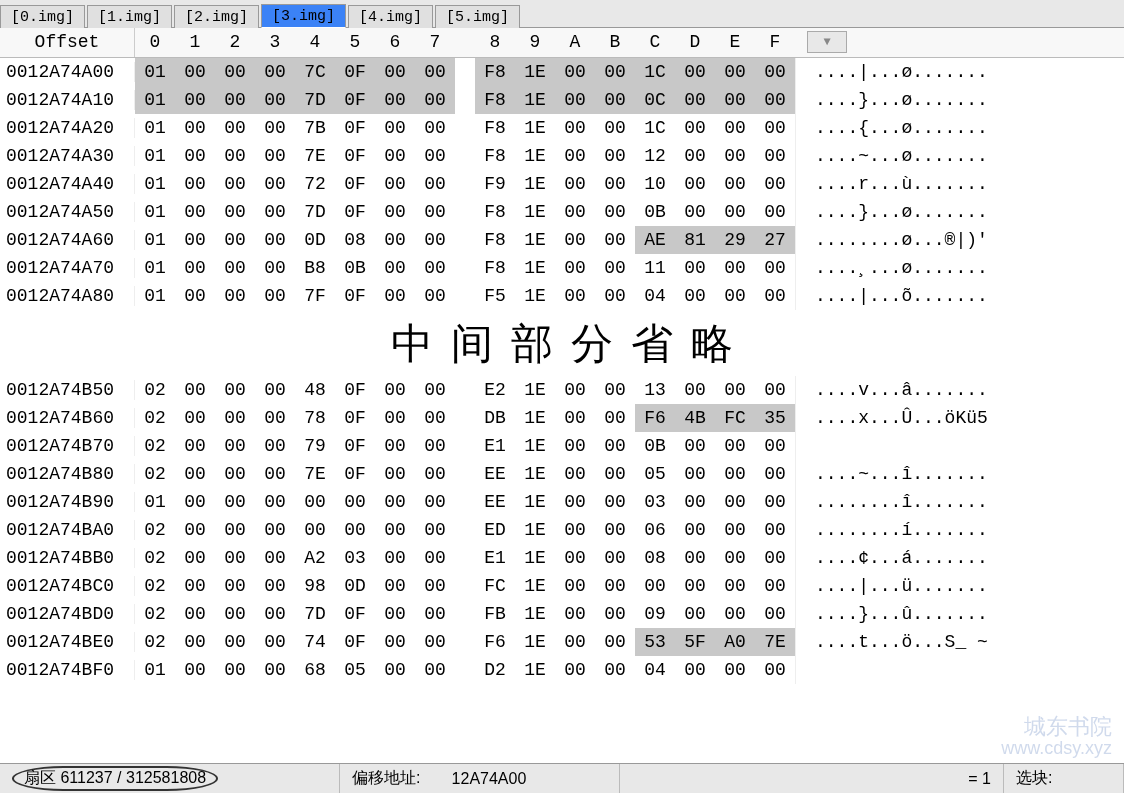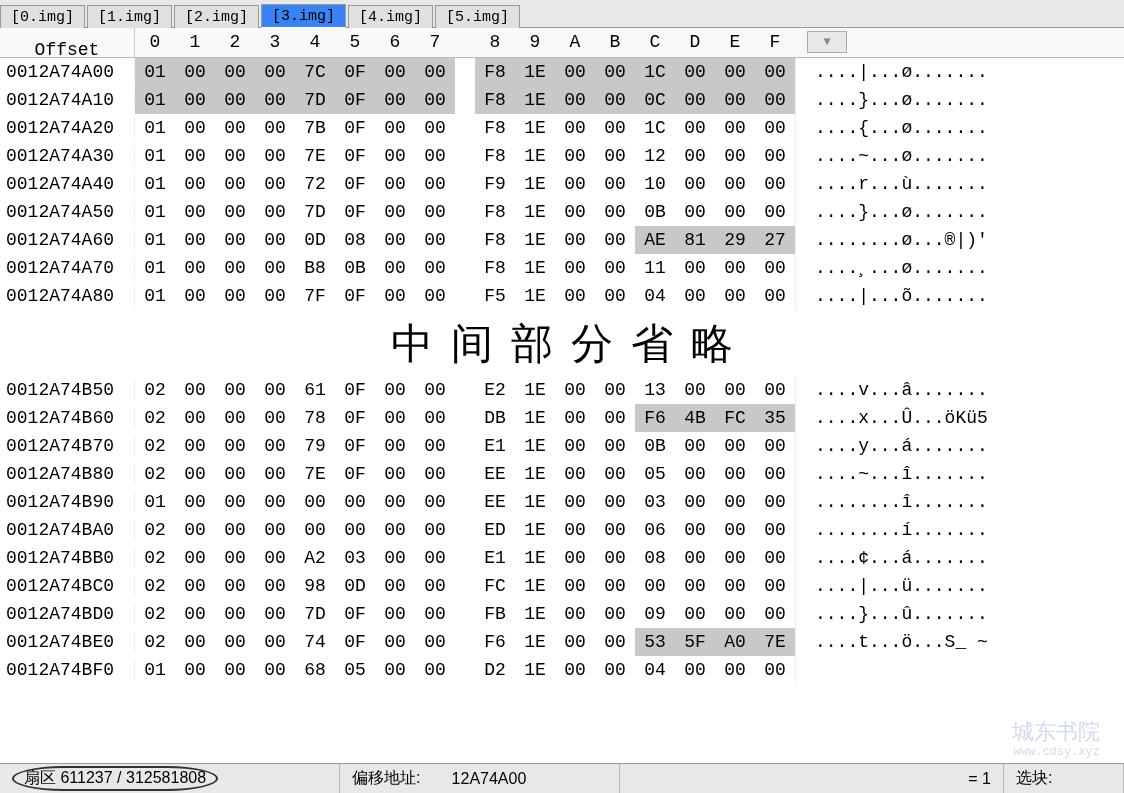--- a/index.html
+++ b/index.html
@@ -37,21 +37,21 @@
 }
 .header-row {
   display: flex;
   height: 30px;
   border-bottom: 1px solid #bbb;
   background: #f8f8f8;
 }
 .offset-header {
   width: 135px;
   text-align: center;
-  padding-top: 12px;
+  padding-top: 4px;
   border-right: 1px solid #ccc;
 }
 .hex-header {
   display: flex;
   padding-top: 4px;
 }
 .hex-col {
   width: 40px;
   text-align: center;
 }
@@ -112,24 +112,24 @@
 .status-seg { padding: 0 12px; border-right: 1px solid #bbb; height: 100%; display: flex; align-items: center; }
 .oval {
   border: 2px solid #333;
   border-radius: 50%/100%;
   padding: 0 10px;
   font-family: sans-serif;
   text-align: center;
 }
 .watermark {
   position: absolute;
-  right: 24px; bottom: 34px;
+  right: 12px; bottom: 34px;
   color: rgba(120,150,200,0.35);
   font-size: 22px;
-  font-family: Liberation Mono, monospace;
+  font-family: Liberation Sans, sans-serif;
   text-align: right;
   line-height: 1.1;
 }
 .content { height: 703px; overflow: hidden; }
 </style>
 </head>
 <body>
 
 <div class="tabbar" id="tabbar">
     <div class="tab">[0.img]</div>
@@ -363,21 +363,21 @@
       <div class="sep"></div>
       <div class="ascii-cell">....|...õ.......</div>
     </div>
     <div class="omit">中间部分省略</div>
     <div class="row">
       <div class="offset-cell">0012A74B50</div>
       <div class="hex-cell">02</div>
       <div class="hex-cell">00</div>
       <div class="hex-cell">00</div>
       <div class="hex-cell">00</div>
-      <div class="hex-cell">61</div>
+      <div class="hex-cell">48</div>
       <div class="hex-cell">0F</div>
       <div class="hex-cell">00</div>
       <div class="hex-cell">00</div>
       <div class="gap"></div>
       <div class="hex-cell">E2</div>
       <div class="hex-cell">1E</div>
       <div class="hex-cell">00</div>
       <div class="hex-cell">00</div>
       <div class="hex-cell">13</div>
       <div class="hex-cell">00</div>
@@ -421,21 +421,20 @@
       <div class="gap"></div>
       <div class="hex-cell">E1</div>
       <div class="hex-cell">1E</div>
       <div class="hex-cell">00</div>
       <div class="hex-cell">00</div>
       <div class="hex-cell">0B</div>
       <div class="hex-cell">00</div>
       <div class="hex-cell">00</div>
       <div class="hex-cell">00</div>
       <div class="sep"></div>
-      <div class="ascii-cell">....y...á.......</div>
     </div>
     <div class="row">
       <div class="offset-cell">0012A74B80</div>
       <div class="hex-cell">02</div>
       <div class="hex-cell">00</div>
       <div class="hex-cell">00</div>
       <div class="hex-cell">00</div>
       <div class="hex-cell">7E</div>
       <div class="hex-cell">0F</div>
       <div class="hex-cell">00</div>
@@ -621,14 +620,14 @@
   <div class="status-seg" style="flex:1; justify-content:flex-end">
     <span>= 1</span>
   </div>
   <div class="status-seg" style="width:120px">
     <span>选块:</span>
   </div>
 </div>
 
 <div class="watermark">
   <div>城东书院</div>
-  <div style="font-size:12px">www.cdsy.xyz</div>
+  <div style="font-size:18px">www.cdsy.xyz</div>
 </div>
 
 </body></html>

